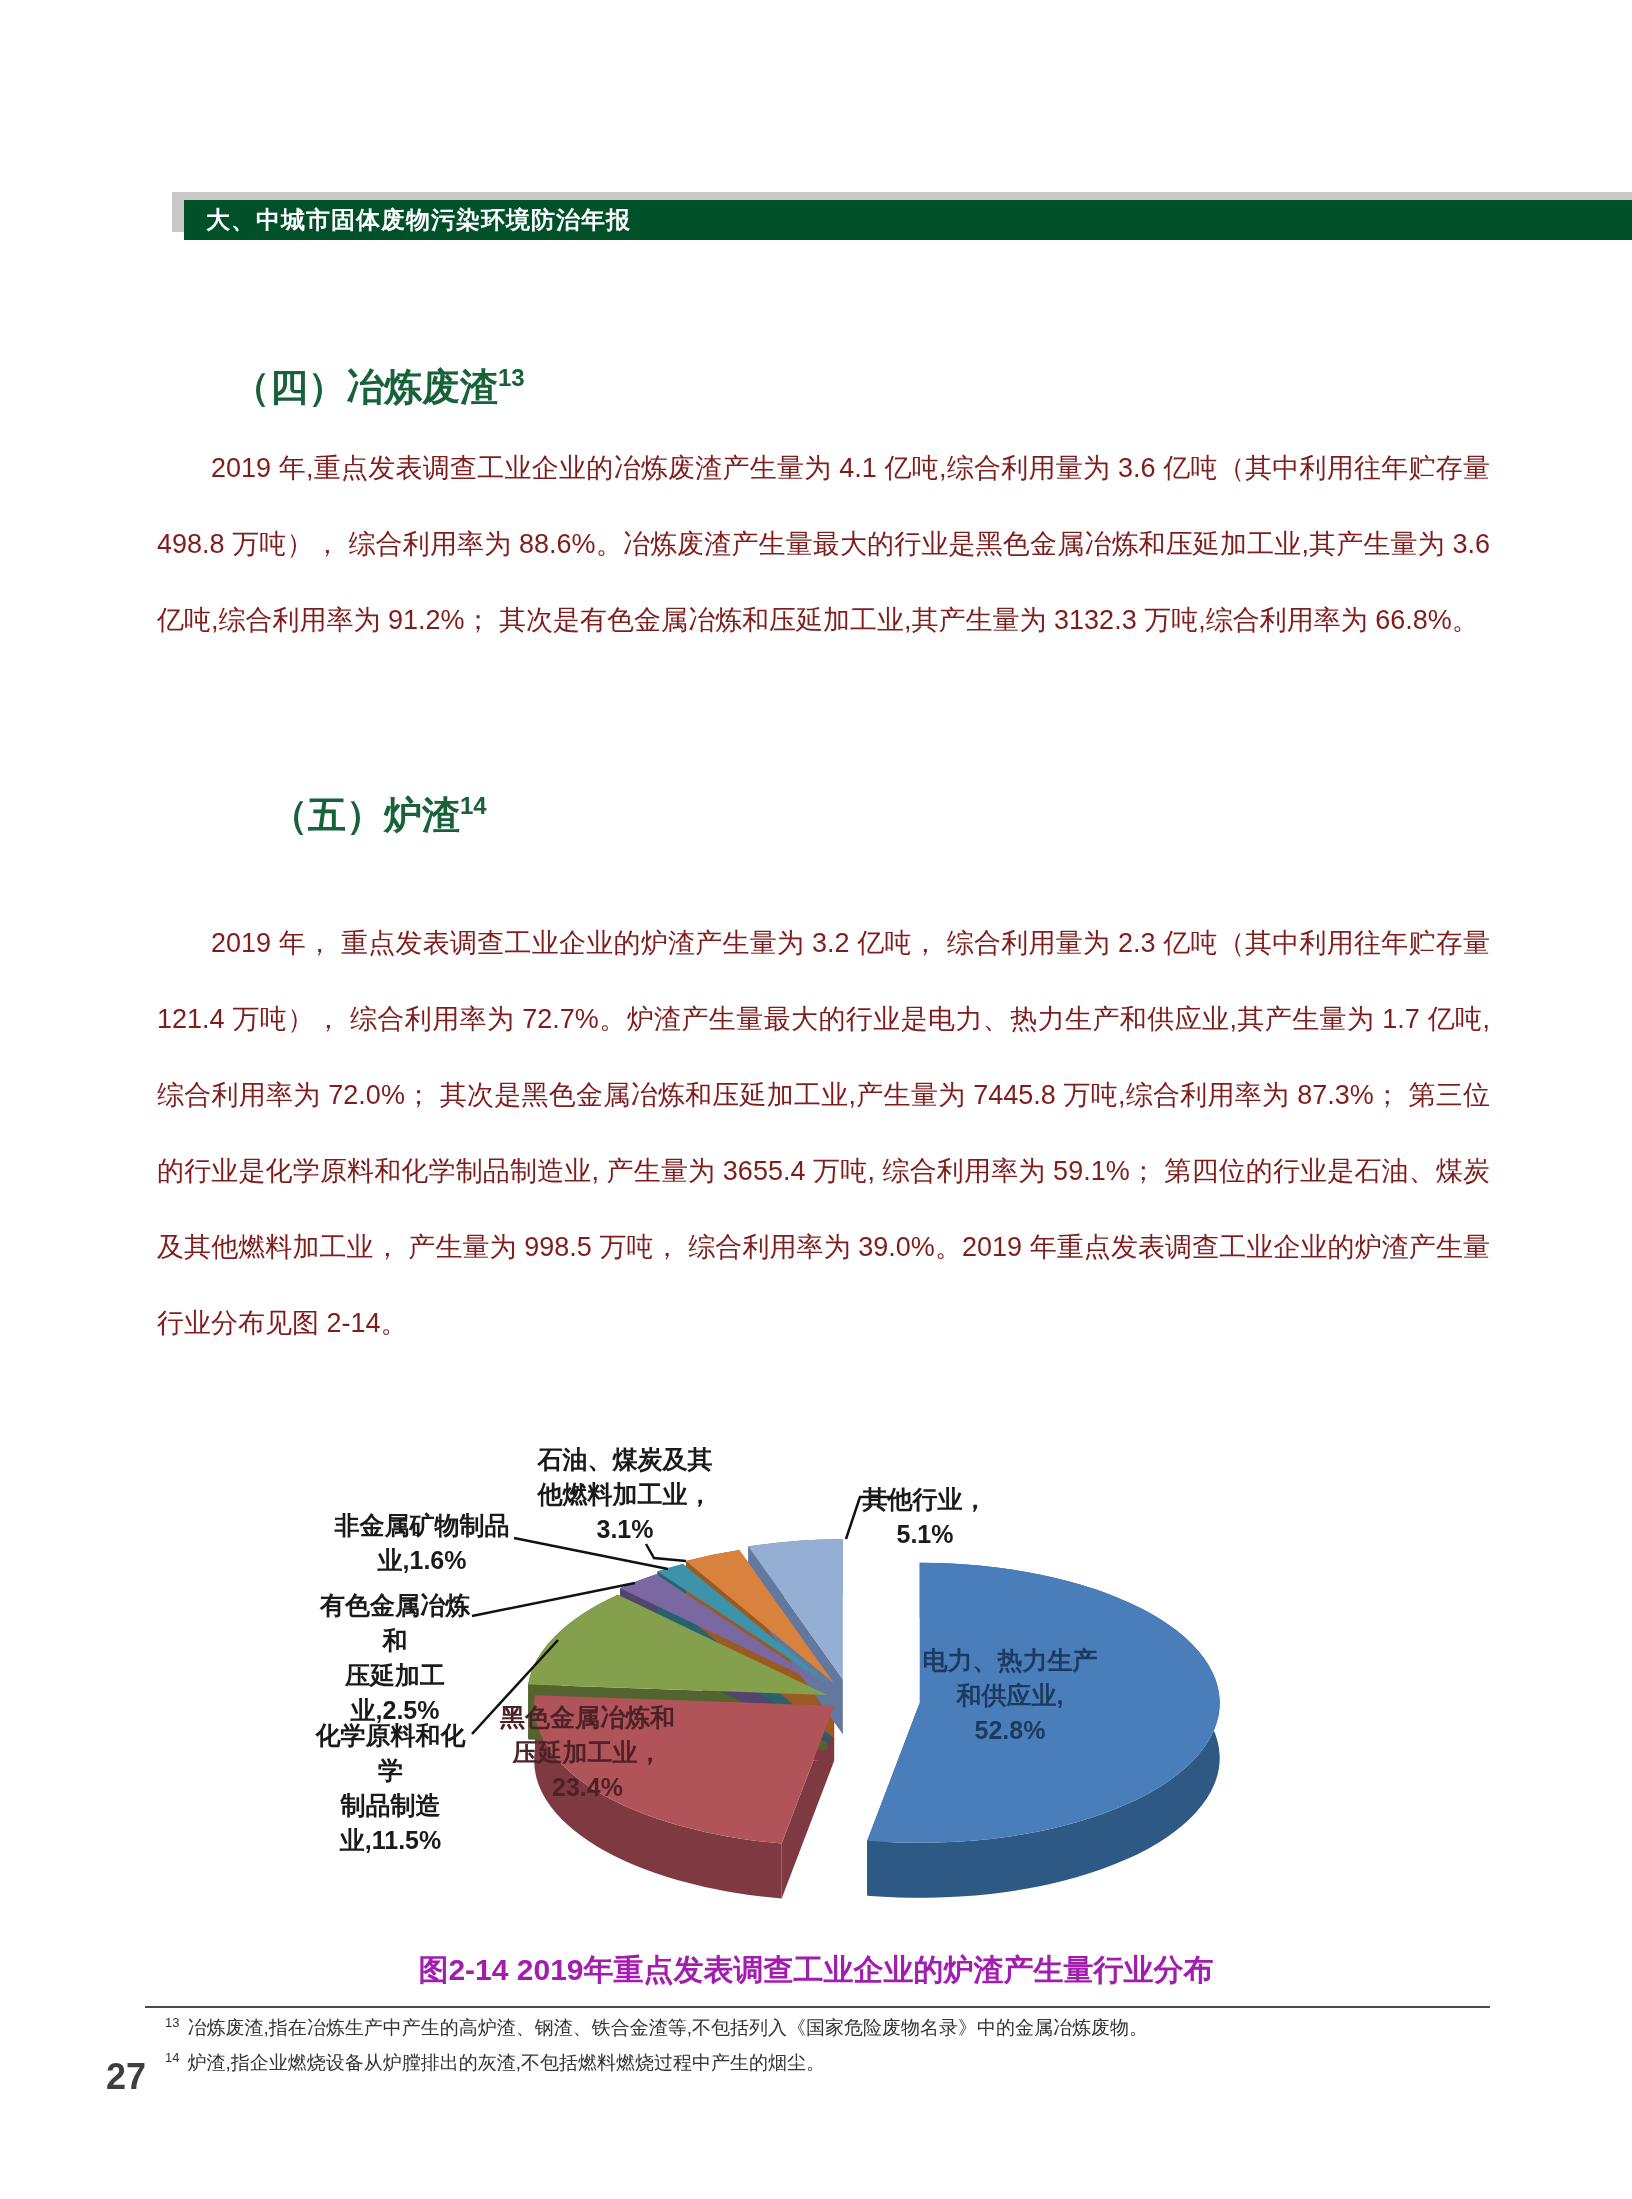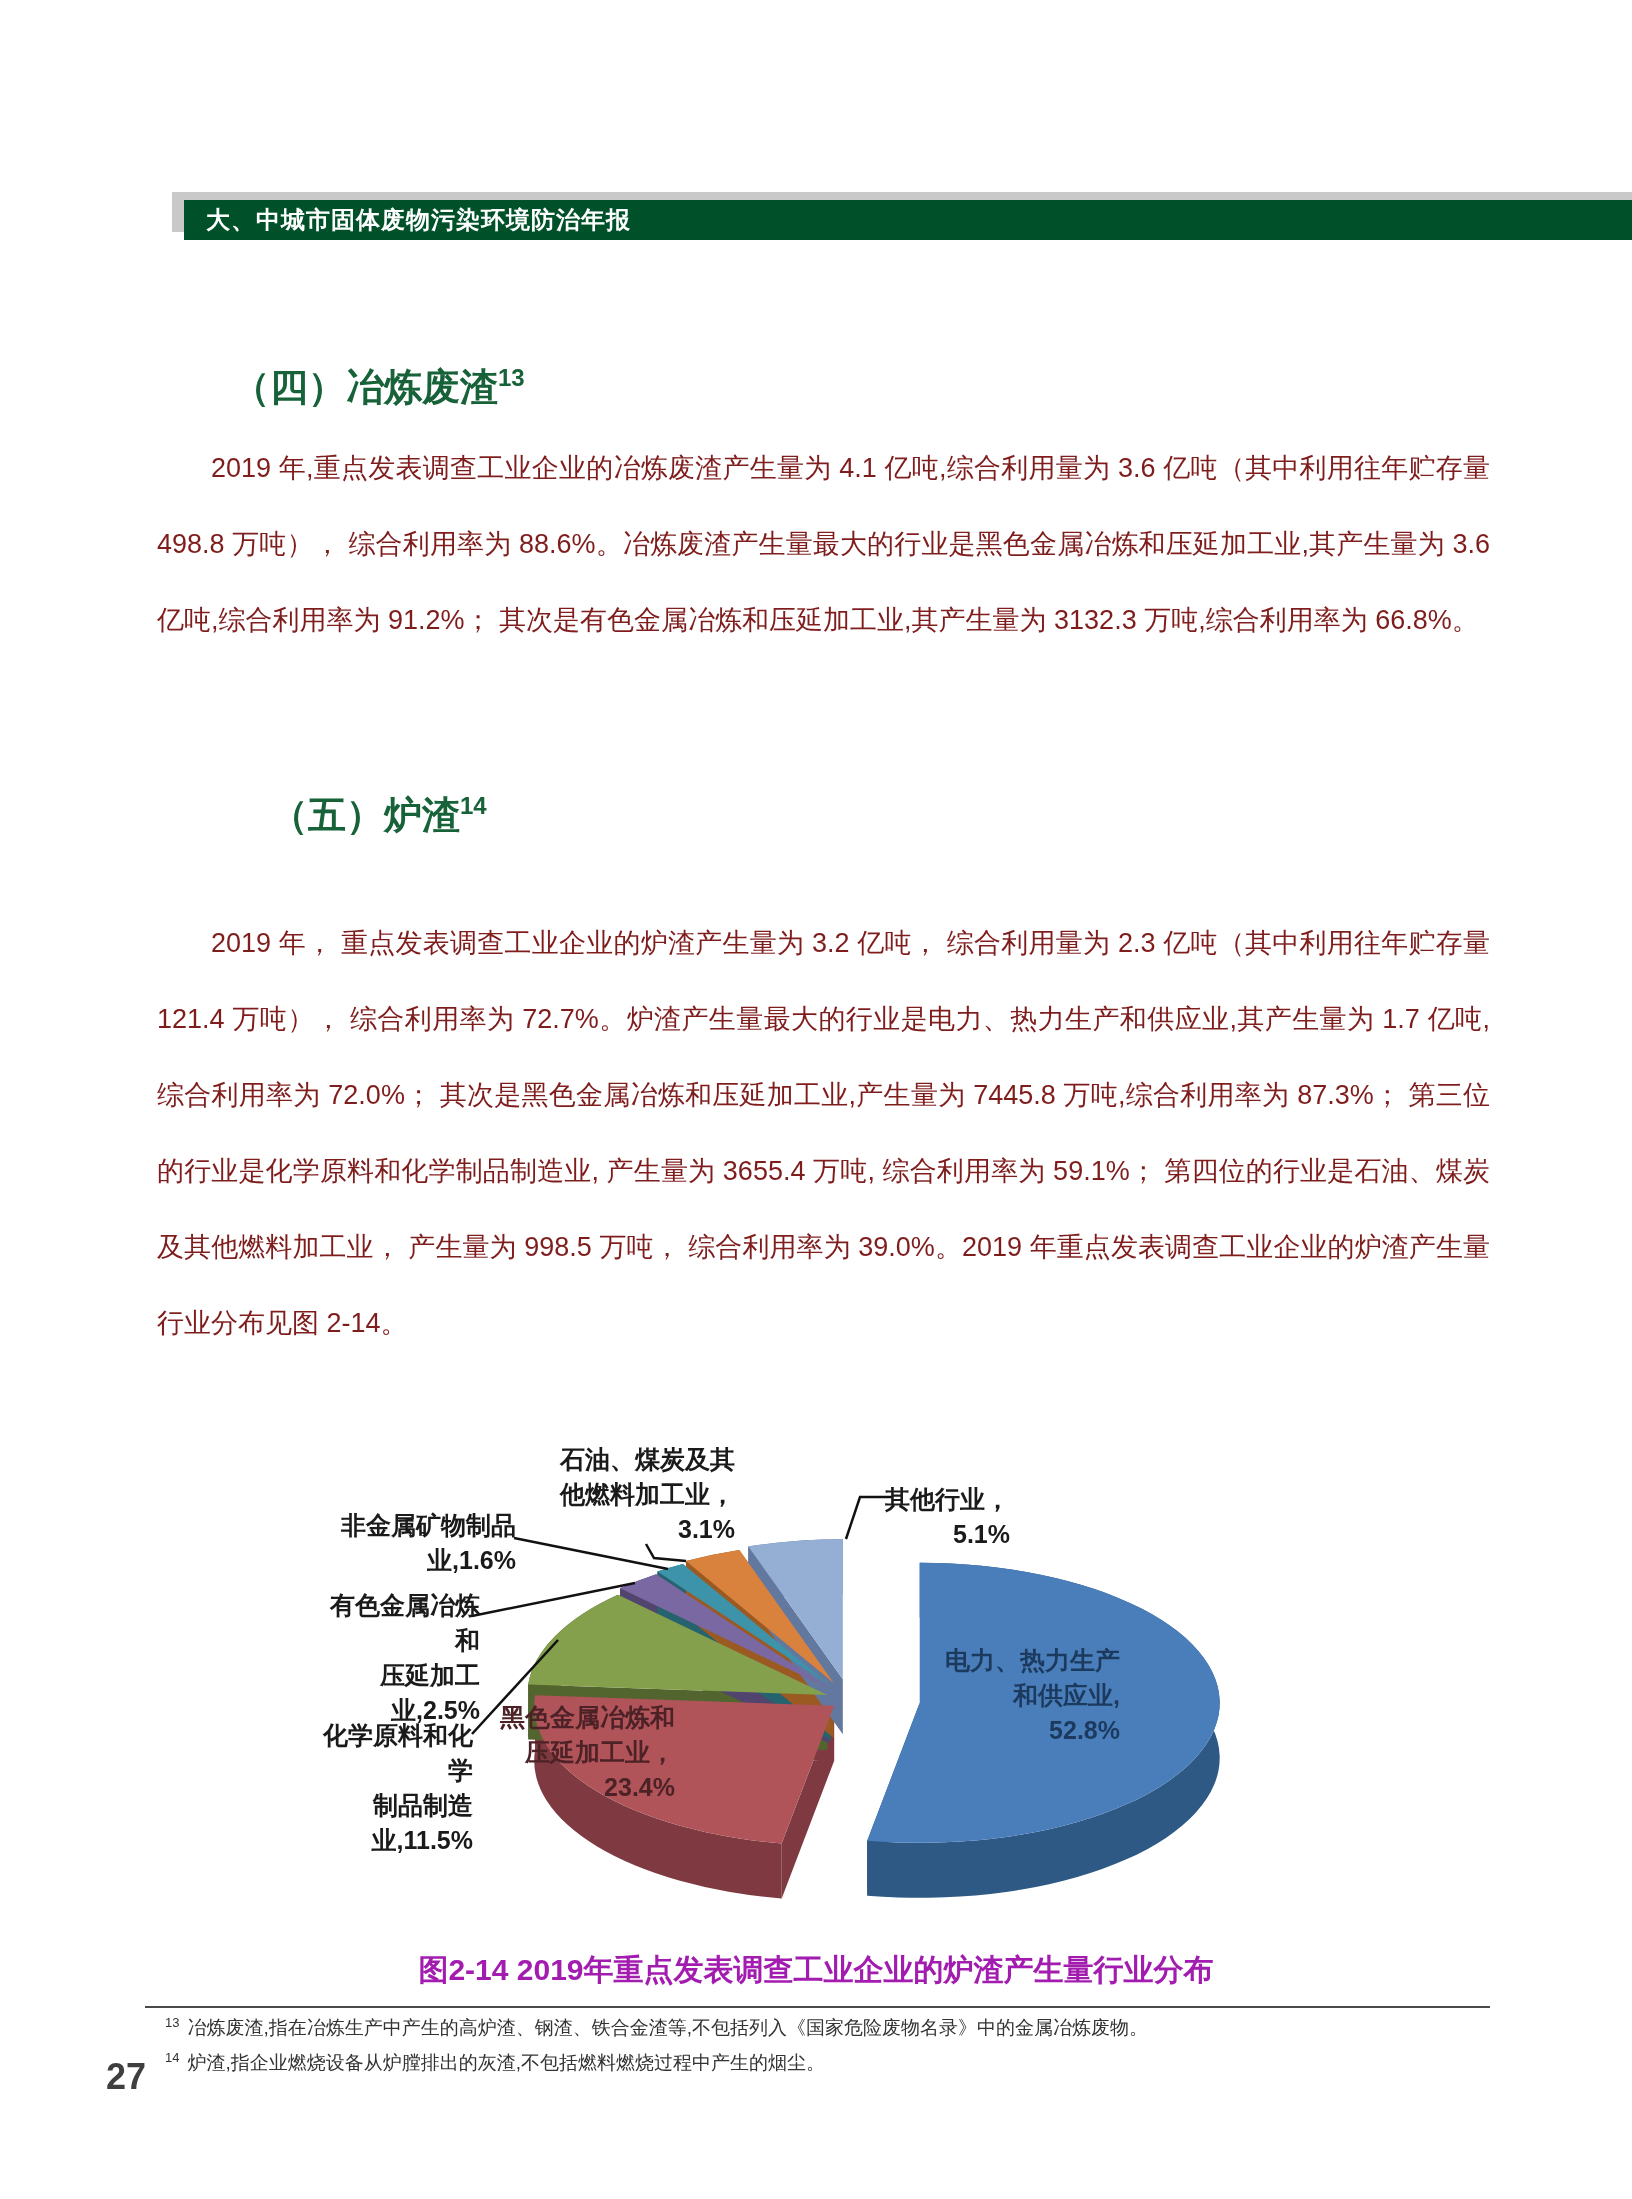--- a/index.html
+++ b/index.html
@@ -19,29 +19,29 @@
   #heading-2{top:790px;margin-left:38px;}
   
   .para{position:absolute;left:157px;width:1333px;font-size:27px;line-height:76px;
     text-align:justify;text-align-last:left;text-indent:54px;color:#7f1d1d;}
   #para-1{top:430px;}
   #para-2{top:905px;}
   
   .chart{position:absolute;top:1400px;left:300px;width:1250px;height:520px;}
   .chart svg{position:absolute;top:0;left:0;}
   .callout{position:absolute;white-space:pre-line;font-size:25px;line-height:35px;
-    font-weight:600;color:#1a1a1a;text-align:right;}
+    font-weight:600;color:#1a1a1a;text-align:center;}
   .callout.inner-red{color:#4d2226;}
   .callout.inner-blue{color:#1c3a5e;}
   #callout-petroleum{top:42px;left:215px;width:220px;}
   #callout-others{top:82px;left:540px;width:170px;}
   #callout-nonmetal{top:108px;left:28px;width:188px;}
   #callout-nonferrous{top:188px;left:10px;width:170px;}
   #callout-chemical{top:318px;left:8px;width:165px;}
-  #callout-ferrous{top:300px;left:160px;width:215px;}
+  #callout-ferrous{top:300px;left:180px;width:215px;}
   #callout-power{top:243px;left:600px;width:220px;}
   
   .caption{position:absolute;top:1950px;left:0;width:100%;text-align:center;
     font-size:30px;font-weight:600;color:#a21caf;}
   
   .footnotes{position:absolute;top:2006px;left:145px;width:1345px;border-top:2px solid #4a4a4a;
     font-size:19px;line-height:30px;color:#333333;}
   .footnote{padding-left:20px;}
   .footnote sup{font-size:13px;margin-right:8px;}
   .page-number{position:absolute;top:2056px;left:106px;font-size:36px;font-weight:bold;color:#3f3f3f;}

